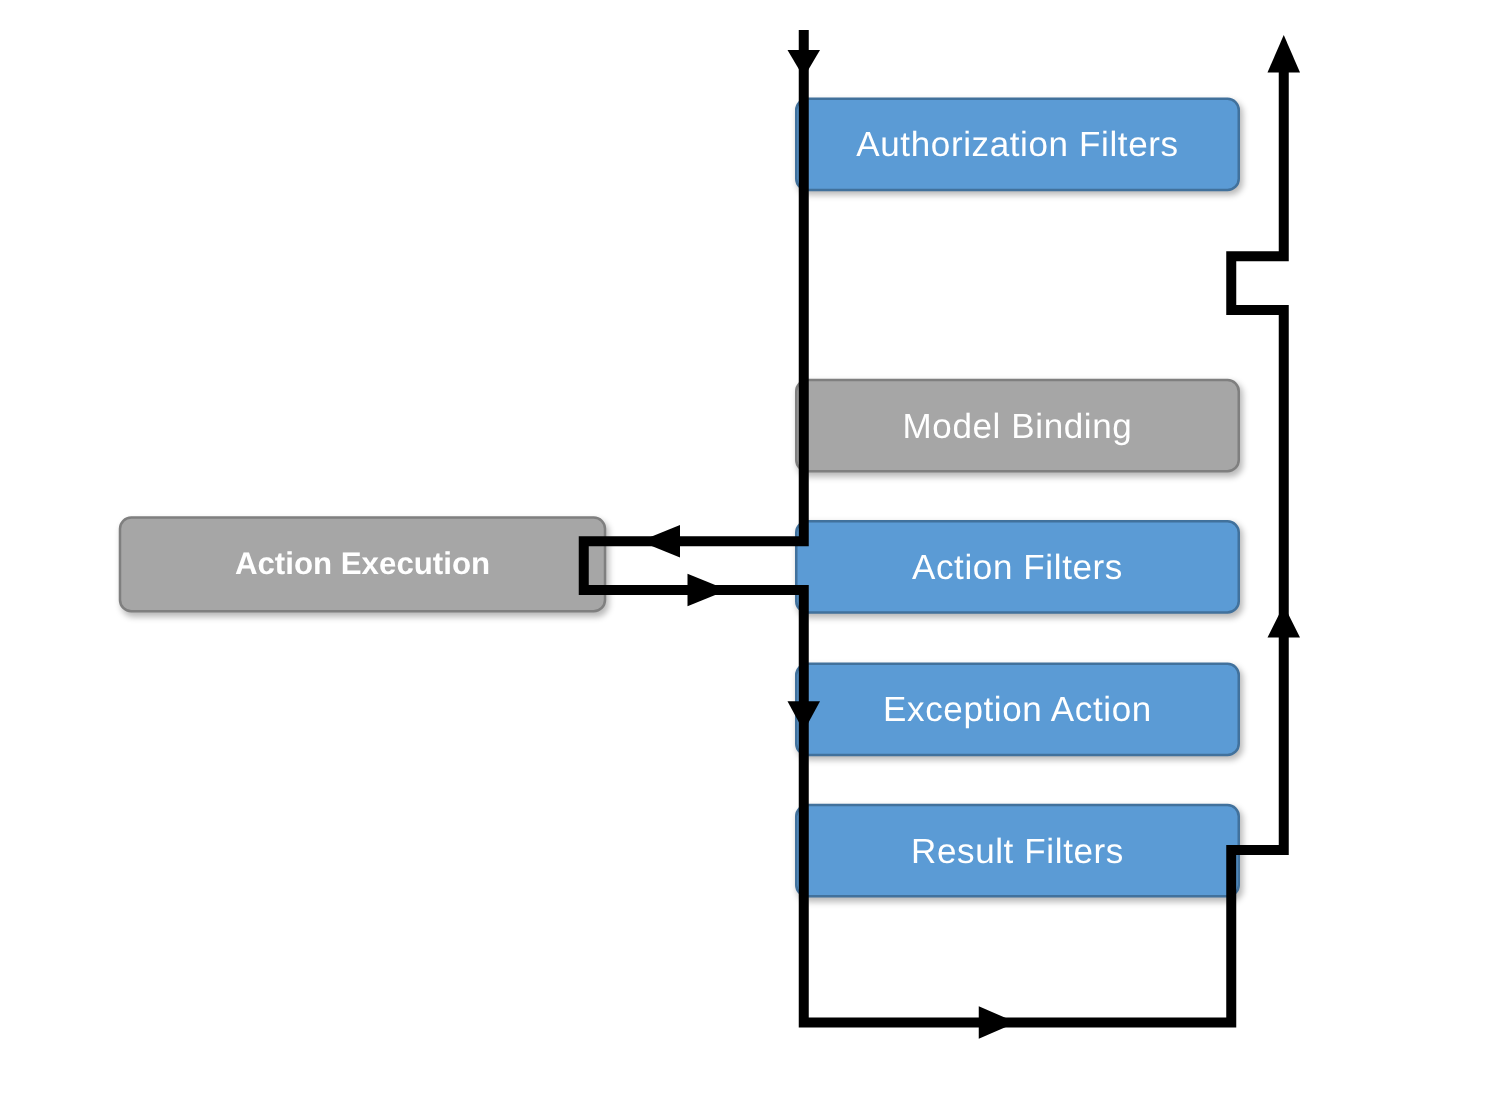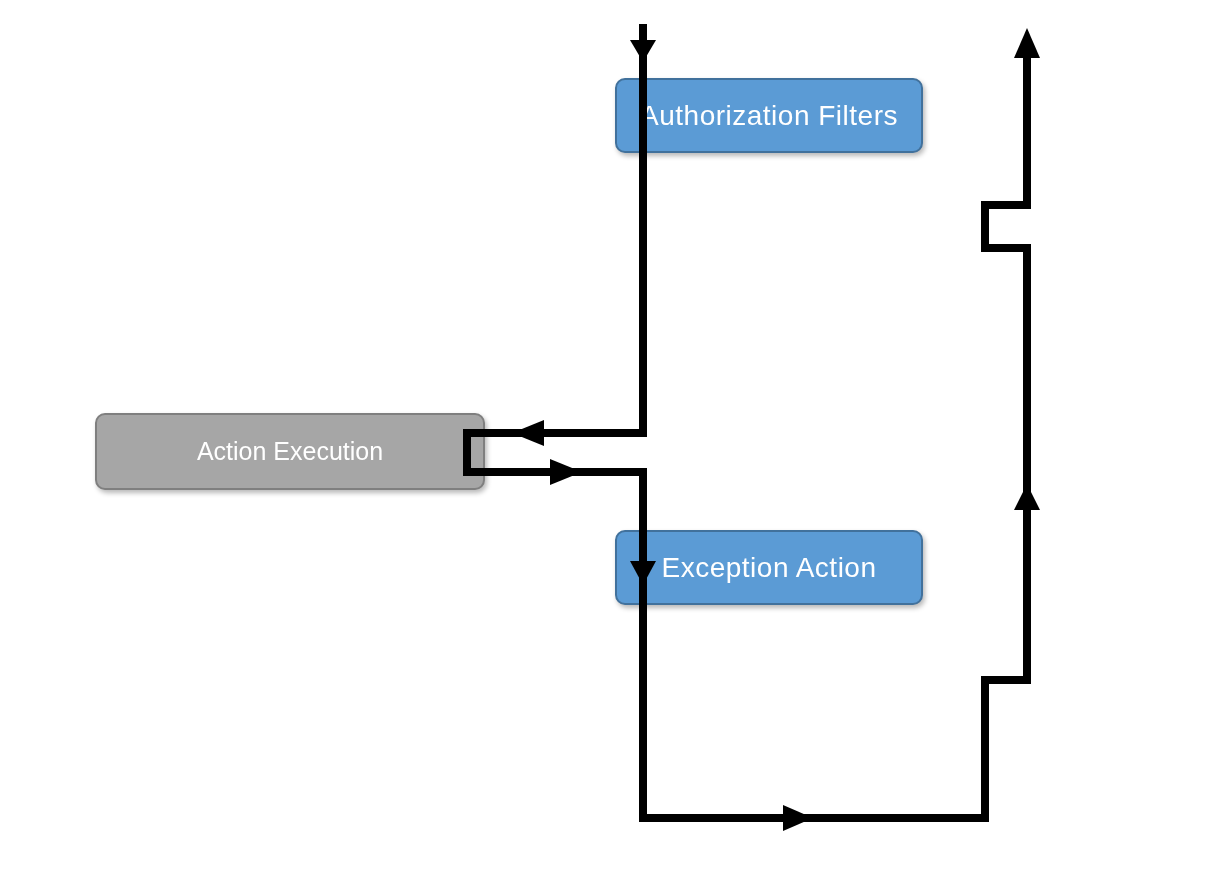--- a/index.html
+++ b/index.html
@@ -17,22 +17,22 @@
     background: var(--background);
     font-family: "Liberation Sans", sans-serif;
     overflow: hidden;
   }
   .canvas {
     position: relative;
     width: 1208px; height: 896px;
   }
   .stage {
     position: absolute;
-    left: 615px;
-    width: 308px;
+    left: 636px;
+    width: 356px;
     height: 75px;
     border-radius: 10px;
     border: 2px solid;
     display: flex;
     align-items: center;
     justify-content: center;
     color: var(--text);
     font-size: 28px;
     letter-spacing: 0.5px;
     box-shadow: 2px 3px 5px rgba(0,0,0,0.28);
@@ -47,46 +47,56 @@
     border: 2px solid var(--gray-border);
     background: var(--gray-fill);
     display: flex;
     flex-direction: column;
     align-items: center;
     justify-content: center;
     color: var(--text);
     font-size: 25px;
     line-height: 37px;
     box-shadow: 2px 3px 5px rgba(0,0,0,0.28);
+    font-weight: bold;
   }
   svg.flow {
     position: absolute;
     left: 0; top: 0;
     width: 1208px; height: 896px;
     pointer-events: none;
   }
   svg.flow path { stroke: var(--line); stroke-width: 8; fill: none; }
   svg.flow polygon { fill: var(--line); }
 </style>
 </head>
 <body>
 
 <div class="canvas">
 
   <div class="stage blue" style="top:78px">
     <span>Authorization Filters</span>
   </div>
 
 
+  <div class="stage gray" style="top:303px">
+    <span>Model Binding</span>
+  </div>
 
+  <div class="stage blue" style="top:416px">
+    <span>Action Filters</span>
+  </div>
 
   <div class="stage blue" style="top:530px">
     <span>Exception Action</span>
   </div>
 
+  <div class="stage blue" style="top:643px">
+    <span>Result Filters</span>
+  </div>
 
 
   <div class="side-box">
     <span>Action Execution</span>
   </div>
 
   <svg class="flow" viewBox="0 0 1208 896">
 
     <path d="M 643 24
              L 643 433

